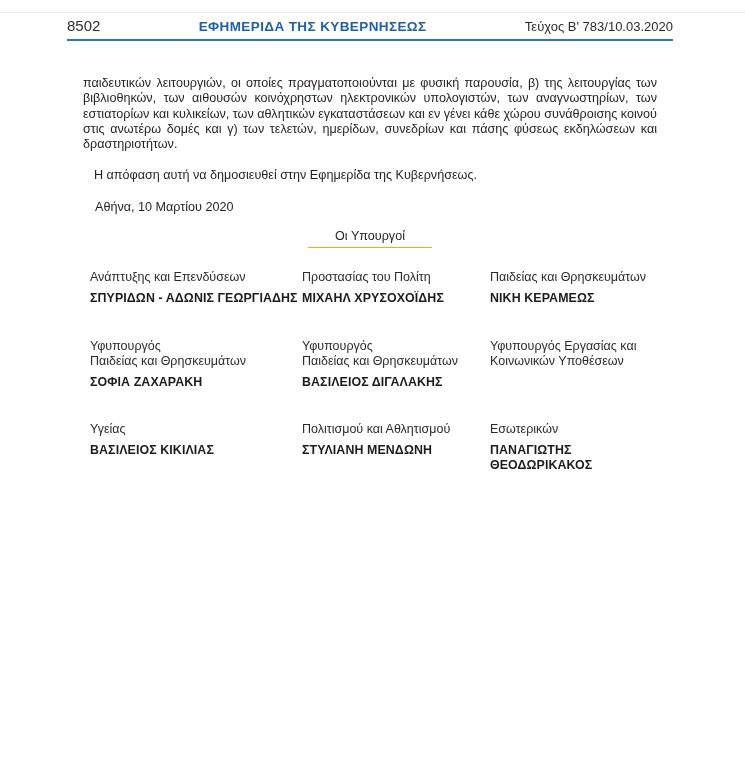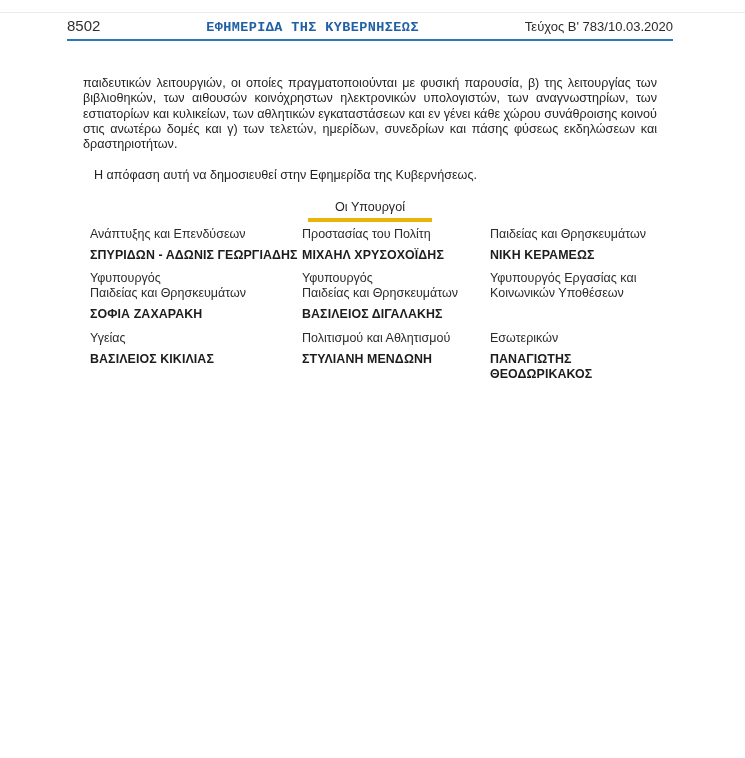--- a/index.html
+++ b/index.html
@@ -26,21 +26,21 @@
     top: 17px; left: 67px; right: 72px;
     display: flex;
     justify-content: space-between;
     align-items: baseline;
   }
   .page-number {
     font-size: 15px;
     color: #2f2f2f;
   }
   .gazette-title {
-    font-family: Liberation Mono, monospace;
+    font-family: Liberation Sans, sans-serif;
     font-weight: bold;
     font-size: 13.5px;
     letter-spacing: 0.4px;
     color: #2060a5;
   }
   .issue-info {
     font-size: 13px;
     color: #2b2b2b;
   }
   .header-rule {
@@ -66,30 +66,30 @@
     text-align: left;
   }
 
   .ministers-heading-wrap {
     margin-top: 14px;
     text-align: center;
   }
   .ministers-heading {
     display: inline-block;
     padding: 0 27px 3px 27px;
-    border-bottom: 4px solid #eab308;
+    border-bottom: 1px solid #eab308;
     font-size: 12.6px;
     text-align: center;
   }
 
   .ministers-grid {
-    margin: 5px 0 0 23px;
+    margin: 22px 0 0 23px;
     display: grid;
     grid-template-columns: 212px 188px 1fr;
-    row-gap: 8px;
+    row-gap: 32px;
     text-align: left;
   }
   .minister-cell { }
   .minister-title {
     white-space: pre-line;
     font-size: 12.5px;
     line-height: 15px;
     color: #2b2b2b;
   }
   .minister-name {
@@ -109,20 +109,21 @@
   <span class="page-number">8502</span>
   <span class="gazette-title">ΕΦΗΜΕΡΙΔΑ ΤΗΣ ΚΥΒΕΡΝΗΣΕΩΣ</span>
   <span class="issue-info">Τεύχος Β' 783/10.03.2020</span>
 </div>
 <div class="header-rule"></div>
 
 <div class="doc-body">
   <p>παιδευτικών λειτουργιών, οι οποίες πραγματοποιούνται με φυσική παρουσία, β) της λειτουργίας των βιβλιοθηκών, των αιθουσών κοινόχρηστων ηλεκτρονικών υπολογιστών, των αναγνωστηρίων, των εστιατορίων και κυλικείων, των αθλητικών εγκαταστάσεων και εν γένει κάθε χώρου συνάθροισης κοινού στις ανωτέρω δομές και γ) των τελετών, ημερίδων, συνεδρίων και πάσης φύσεως εκδηλώσεων και δραστηριοτήτων.</p>
   <p class="indent">Η απόφαση αυτή να δημοσιευθεί στην Εφημερίδα της Κυβερνήσεως.</p>
 
+  <div class="dateline">Αθήνα, 10 Μαρτίου 2020</div>
 
   <div class="ministers-heading-wrap">
     <span class="ministers-heading">Οι Υπουργοί</span>
   </div>
 
   <div class="ministers-grid">
 
     <div class="minister-cell">
       <div class="minister-title">Ανάπτυξης και Επενδύσεων</div>
       <div class="minister-name">ΣΠΥΡΙΔΩΝ - ΑΔΩΝΙΣ ΓΕΩΡΓΙΑΔΗΣ</div>

